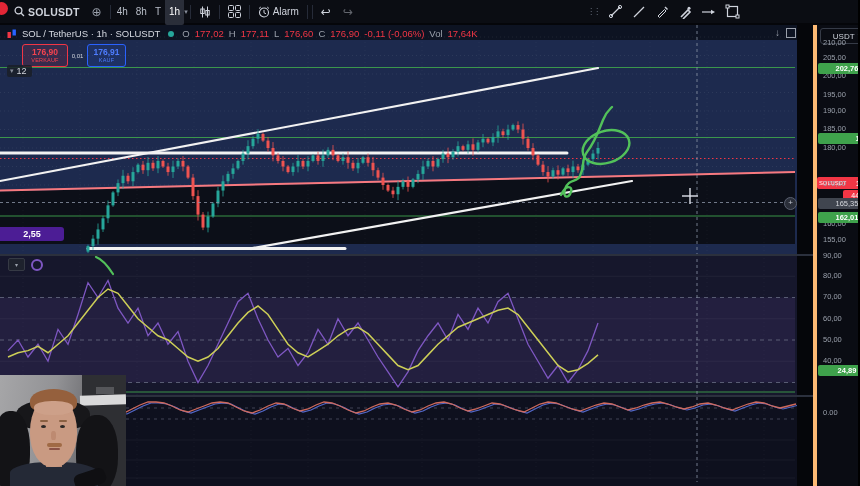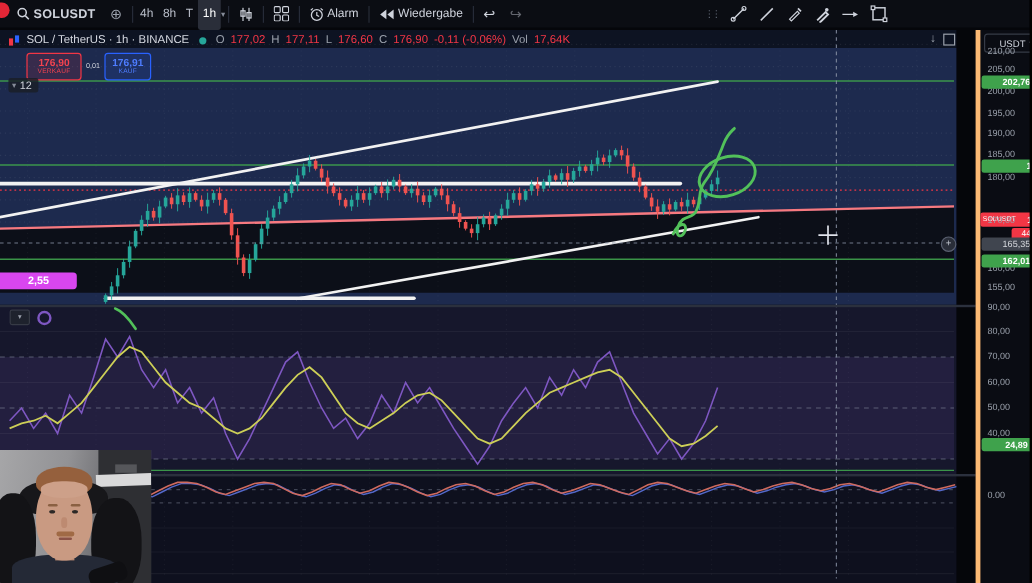--- a/index.html
+++ b/index.html
@@ -54,21 +54,21 @@
   .tag-green{background:#3fa24c;}
   .tag-gray{background:#40454f;color:#d6d9de;font-weight:normal;}
   .redbar{position:absolute;left:0;top:152px;width:60px;height:12px;background:#f23645;border-radius:2px;
           display:flex;align-items:center;justify-content:space-between;padding:0 2px;color:#fff;}
   .countdown{position:absolute;left:26px;top:165px;width:34px;height:10px;background:#f23645;border-radius:2px;
              color:#fff;font-size:7px;display:flex;align-items:center;justify-content:center;}
   .usdt-btn{position:absolute;left:3px;top:3px;width:52px;height:14px;border:1px solid #363b47;border-radius:3px;
             display:flex;align-items:center;justify-content:center;gap:3px;color:#cfd3dc;font-size:8px;}
   .chart-topright{left:775px;top:27px;display:flex;align-items:center;gap:6px;color:#9aa0ab;z-index:25;}
   .expand-ico{width:8px;height:8px;border:1px solid #9aa0ab;}
-  .blue-tag{left:0;top:227px;width:64px;height:14px;background:#d946ef;color:#fff;font-size:9px;font-weight:bold;
+  .blue-tag{left:0;top:227px;width:64px;height:14px;background:#4c1d95;color:#fff;font-size:9px;font-weight:bold;
             display:flex;align-items:center;justify-content:center;border-radius:0 3px 3px 0;z-index:25;}
   .plus-circle{left:784px;top:197px;width:11px;height:11px;border-radius:50%;background:#2a2e39;border:1px solid #5a6070;
                color:#c3c7d0;font-size:8px;line-height:10px;text-align:center;z-index:25;}
   
   .cam{left:0;top:375px;width:126px;height:111px;overflow:hidden;z-index:30;
        background:linear-gradient(100deg,#a6a6a8 0%,#929295 40%,#6d6d71 68%,#3a3a3f 100%);}
   .cam *{position:absolute;}
   .cam-rcol{left:82px;top:0;width:44px;height:111px;background:#2e2f33;}
   .cam-shelf{left:80px;top:20px;width:46px;height:10px;background:#d9d9da;transform:rotate(-2deg);}
   .cam-item1{left:96px;top:12px;width:18px;height:7px;background:#55565a;}
@@ -134,27 +134,20 @@
     <div class="tb-item">
       <svg class="icon-svg" width="12" height="12" viewBox="0 0 12 12">
           <circle cx="6" cy="6.5" r="4.5" fill="none" stroke="#cfd3dc" stroke-width="1.1"></circle>
           <polyline points="6,4 6,6.8 8,7.8" fill="none" stroke="#cfd3dc"></polyline>
           <line x1="1" y1="2.5" x2="2.8" y2="1" stroke="#cfd3dc"></line>
           <line x1="11" y1="2.5" x2="9.2" y2="1" stroke="#cfd3dc"></line>
         </svg>
       <span>Alarm</span>
     </div>
     <div class="tb-sep"></div>
-    <div class="tb-item">
-      <svg class="icon-svg" width="13" height="10" viewBox="0 0 13 10">
-          <polygon points="6,1 6,9 0.8,5" fill="#cfd3dc"></polygon>
-          <polygon points="12,1 12,9 6.8,5" fill="#cfd3dc"></polygon>
-        </svg>
-      <span>Wiedergabe</span>
-    </div>
     <div class="tb-sep"></div>
     <div class="tb-item" style="font-size:12px;">↩</div>
     <div class="tb-item dim" style="font-size:12px;">↪</div>
 
     <div class="right-tools">
       <span style="font-size:8px;letter-spacing:-2px;color:#6b7280;">⋮⋮</span>
       <svg class="icon-svg" width="15" height="15" viewBox="0 0 15 15">
           <line x1="3" y1="12" x2="12" y2="3" stroke="#cfd3dc" stroke-width="1.2"></line>
           <circle cx="3" cy="12" r="1.6" fill="none" stroke="#cfd3dc"></circle>
           <circle cx="12" cy="3" r="1.6" fill="none" stroke="#cfd3dc"></circle>
@@ -485,21 +478,21 @@
     </svg>
 
   <div class="abs divider" style="top:254px;"></div>
   <div class="abs divider" style="top:395px;"></div>
 
   <div class="abs legend">
     <svg class="icon-svg" width="10" height="10" viewBox="0 0 10 10">
         <rect x="0.5" y="3" width="3.4" height="6" fill="#f23645"></rect>
         <rect x="5.5" y="0.5" width="3.4" height="6" fill="#2962ff"></rect>
       </svg>
-    <span>SOL / TetherUS · 1h · BINANCE</span>
+    <span>SOL / TetherUS · 1h · SOLUSDT</span>
     <span class="status-dot"></span>
     <span class="lg-gray">O</span>
     <span class="lg-red">177,02</span>
     <span class="lg-gray">H</span>
     <span class="lg-red">177,11</span>
     <span class="lg-gray">L</span>
     <span class="lg-red">176,60</span>
     <span class="lg-gray">C</span>
     <span class="lg-red">176,90</span>
     <span class="lg-red">-0,11 (-0,06%)</span>

